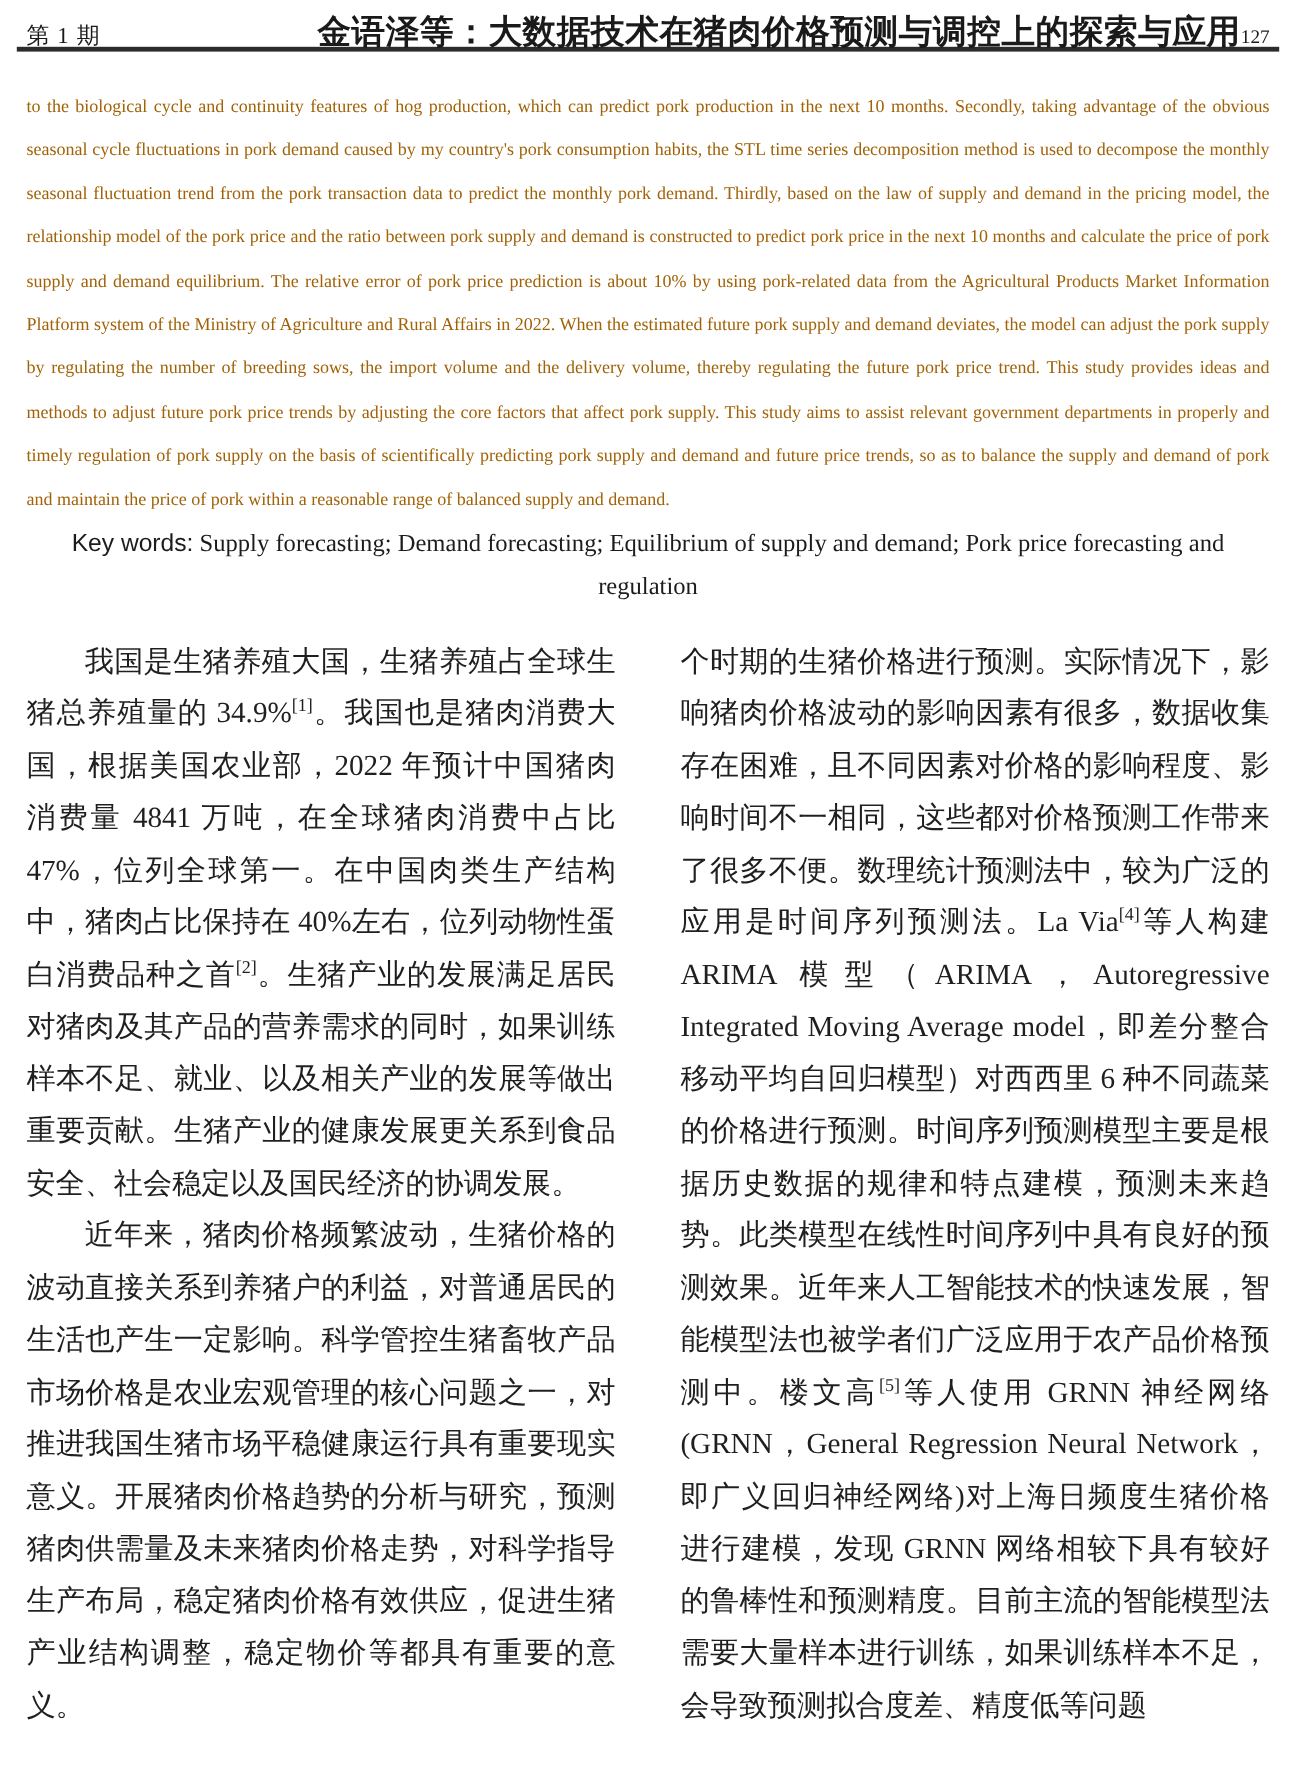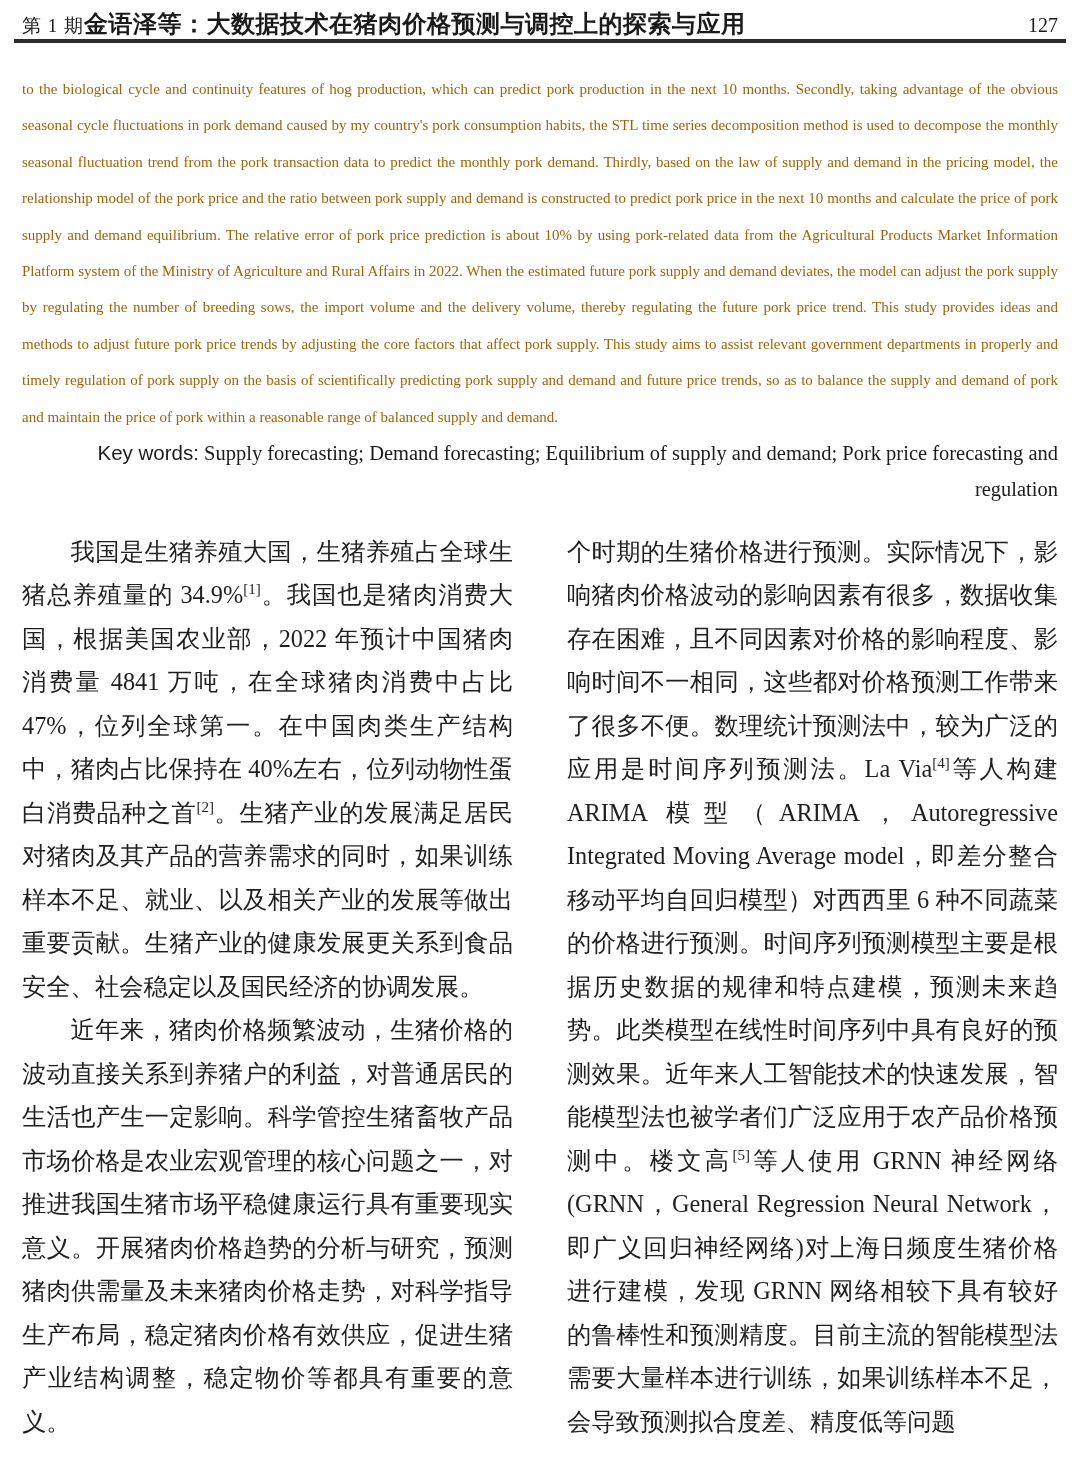--- a/index.html
+++ b/index.html
@@ -22,47 +22,47 @@
     height: 26px;
   }
   .journal-issue {
     font-size: 19px;
     letter-spacing: 1px;
     white-space: nowrap;
   }
   .running-title {
     font-family: "Liberation Sans", "DejaVu Sans", sans-serif;
     font-weight: 600;
-    font-size: 24px;
+    font-size: 28px;
     letter-spacing: 0.5px;
-    text-align: left;
+    text-align: right;
     flex: 1;
     white-space: nowrap;
   }
   .page-number {
-    font-size: 20px;
+    font-size: 16px;
     white-space: nowrap;
   }
   .header-rule {
     border: none;
     border-top: 4px solid #2c2c2c;
     margin: 5px -8px 0 -8px;
   }
   
   .abstract {
     margin-top: 28px;
     font-size: 15px;
     line-height: 36.4px;
     text-align: justify;
     color: #a16207;
   }
   .keywords-line {
     font-size: 20.5px;
     line-height: 36.4px;
-    text-align: right;
+    text-align: center;
     color: #1c1c1c;
   }
   .keywords-label {
     font-family: "Liberation Sans", "DejaVu Sans", sans-serif;
     font-weight: 500;
   }
   
   .columns {
     display: flex;
     gap: 54px;

